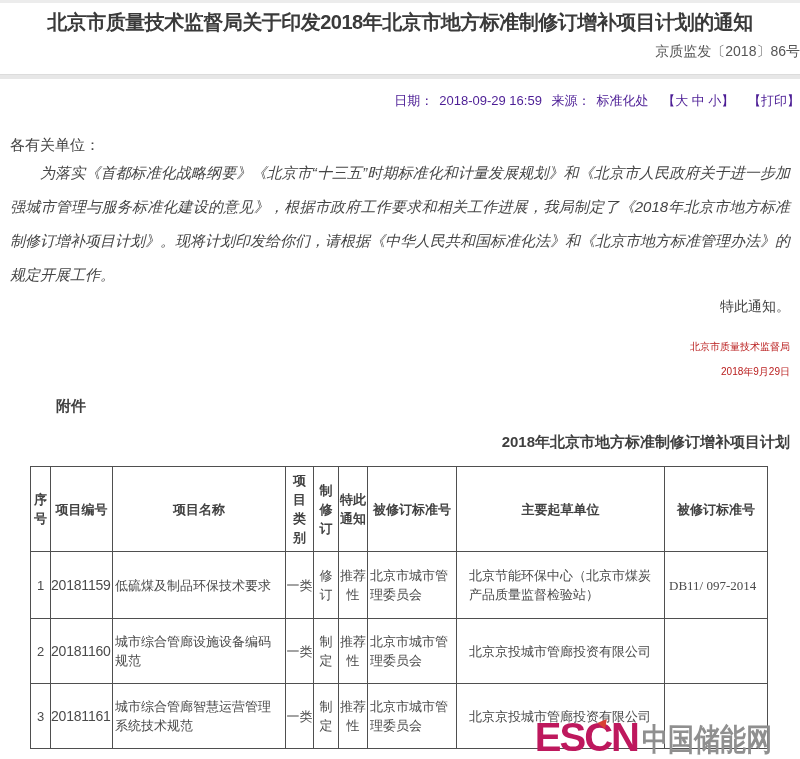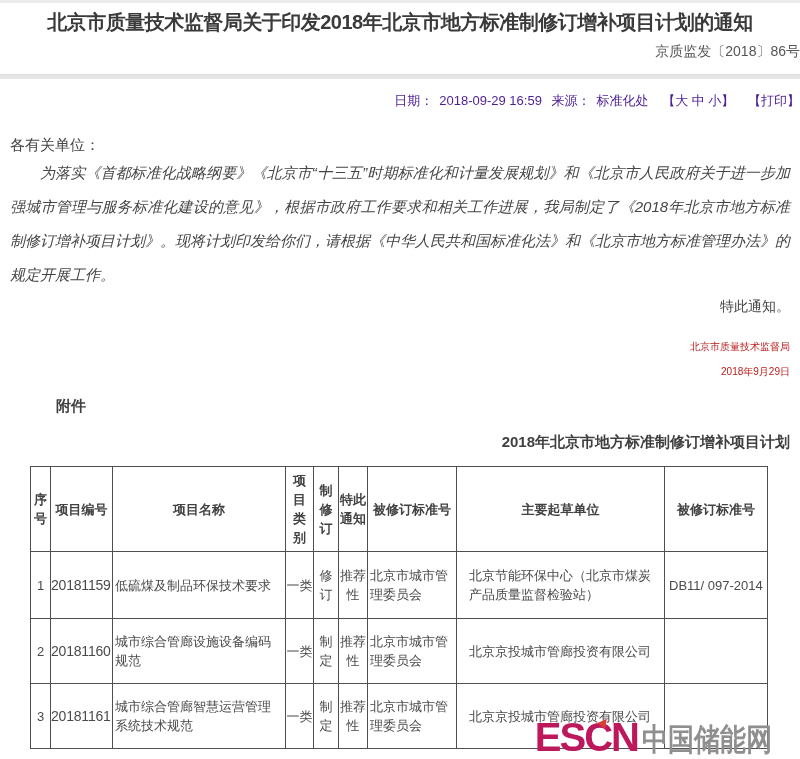--- a/index.html
+++ b/index.html
@@ -113,21 +113,21 @@
     height: 85px;
     color: #424242;
   }
   .plan-table td { padding: 1px 2px; }
   .plan-table tr.r1 td { height: 67px; }
   .plan-table tr.r2 td { height: 65px; }
   .plan-table tr.r3 td { height: 65px; }
   .plan-table td.c-center { text-align: center; padding: 1px 0; }
   .plan-table td.c-num { padding: 0; letter-spacing: -0.2px; font-size: 14px; }
   .plan-table td.c-drafter { padding: 1px 12px; }
-  .plan-table td.c-std { padding: 1px 4px 1px 4px; }
+  .plan-table td.c-std { padding: 1px 4px 1px 4px; font-family: Liberation Serif, serif; }
 
   .watermark {
     position: absolute;
     right: 3px;
     bottom: 2px;
     white-space: nowrap;
     z-index: 5;
     line-height: 1;
   }
   .wm-escn {

